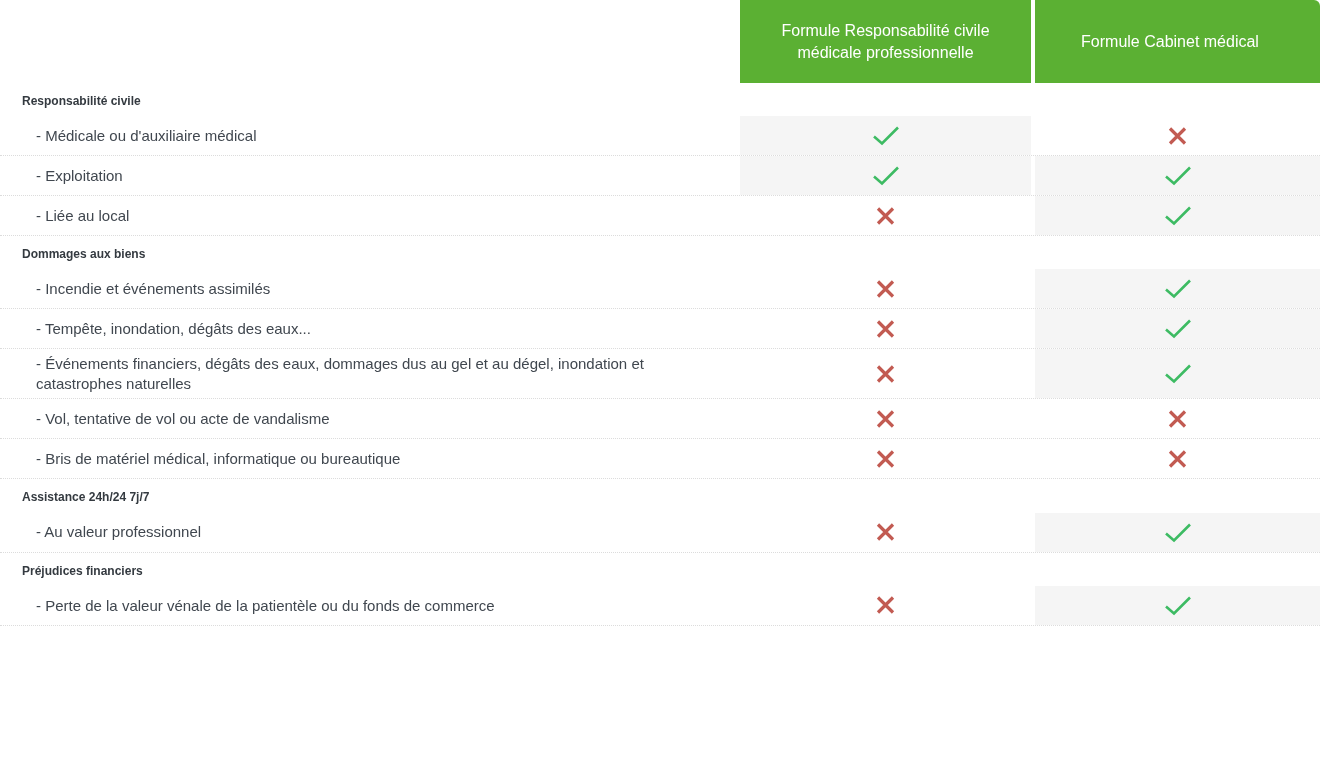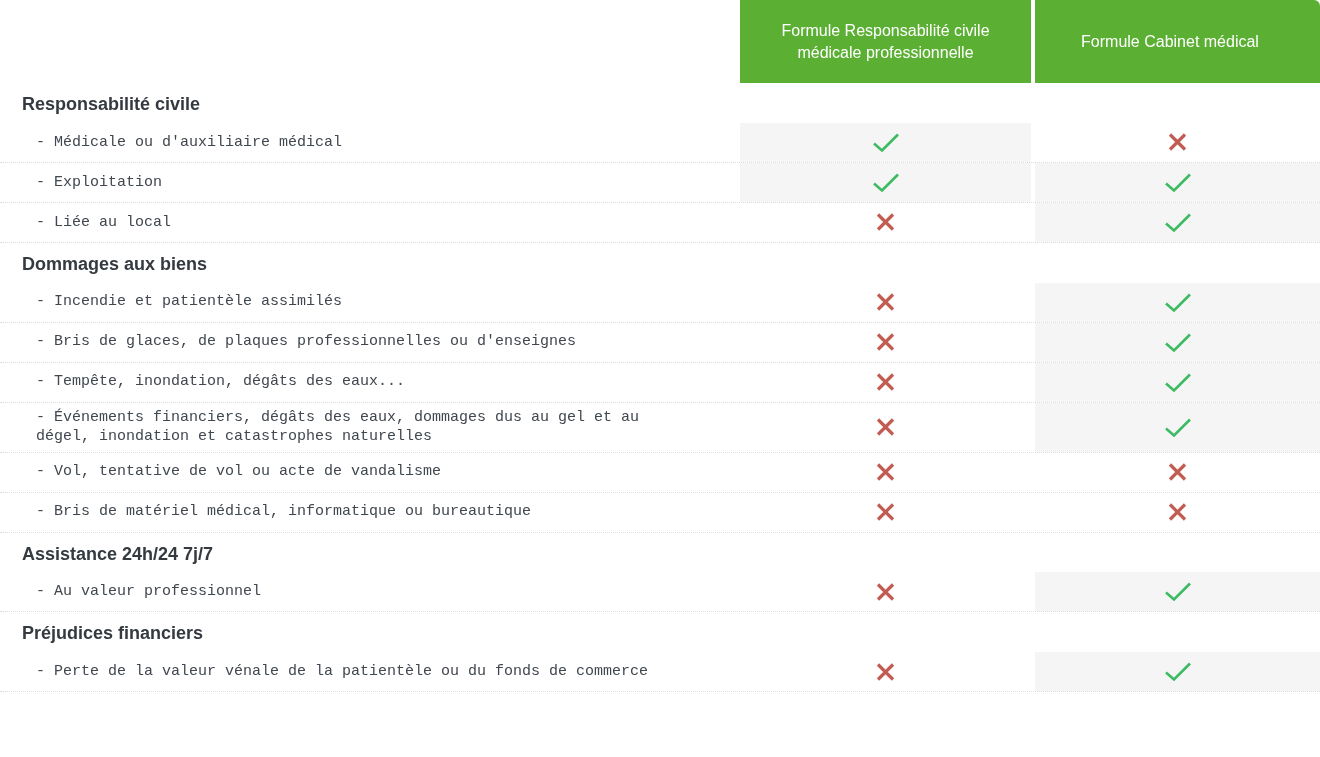--- a/index.html
+++ b/index.html
@@ -25,29 +25,28 @@
     font-size:16px; font-weight:500; line-height:1.35;
     padding:0 24px;
   }
   .header-cell.col1{ width:291px; }
   .header-gap{ width:4px; background:#fff; }
   .header-cell.col2{ width:285px;padding-left:9px; }
 
   
   .section-title{
     padding:12px 0 8px 22px;
-    font-size:18px; font-weight:bold;
+    font-size:12px; font-weight:bold;
     color:#343a40;
     line-height:1.1;
   }
   .row{
     display:flex; align-items:stretch;
     min-height:40px;
     border-bottom:1px dotted #dcdcdc;
-    font-family:Liberation Mono, monospace;
   }
   .row-label{
     width:740px;
     display:flex; align-items:center;
     padding:5px 70px 5px 36px;
     color:#40474f;
     font-size:15px; line-height:1.3;
   }
   .cell{
     display:flex; align-items:center; justify-content:center;
@@ -124,39 +123,21 @@
         <div class="cell c2 yes">
           <span class="mark check">
             <svg width="30" height="21" viewBox="0 0 30 21">
               <path d="M3 11.5 L11 18.5 L27 2.5" fill="none" stroke="currentColor" stroke-width="2.6"></path>
             </svg>
           </span>
         </div>
       </div>
       <div class="section-title">Dommages aux biens</div>
       <div class="row">
-        <div class="row-label">- Incendie et patientèle assimilés</div>
-        <div class="cell c1 no">
-          <span class="mark cross">
-            <svg width="21" height="20" viewBox="0 0 21 20">
-              <path d="M3 2.5 L18 17.5 M18 2.5 L3 17.5" fill="none" stroke="currentColor" stroke-width="3.2"></path>
-            </svg>
-          </span>
-        </div>
-        <div class="cell-gap"></div>
-        <div class="cell c2 yes">
-          <span class="mark check">
-            <svg width="30" height="21" viewBox="0 0 30 21">
-              <path d="M3 11.5 L11 18.5 L27 2.5" fill="none" stroke="currentColor" stroke-width="2.6"></path>
-            </svg>
-          </span>
-        </div>
-      </div>
-      <div class="row">
-        <div class="row-label">- Bris de glaces, de plaques professionnelles ou d'enseignes</div>
+        <div class="row-label">- Incendie et événements assimilés</div>
         <div class="cell c1 no">
           <span class="mark cross">
             <svg width="21" height="20" viewBox="0 0 21 20">
               <path d="M3 2.5 L18 17.5 M18 2.5 L3 17.5" fill="none" stroke="currentColor" stroke-width="3.2"></path>
             </svg>
           </span>
         </div>
         <div class="cell-gap"></div>
         <div class="cell c2 yes">
           <span class="mark check">

